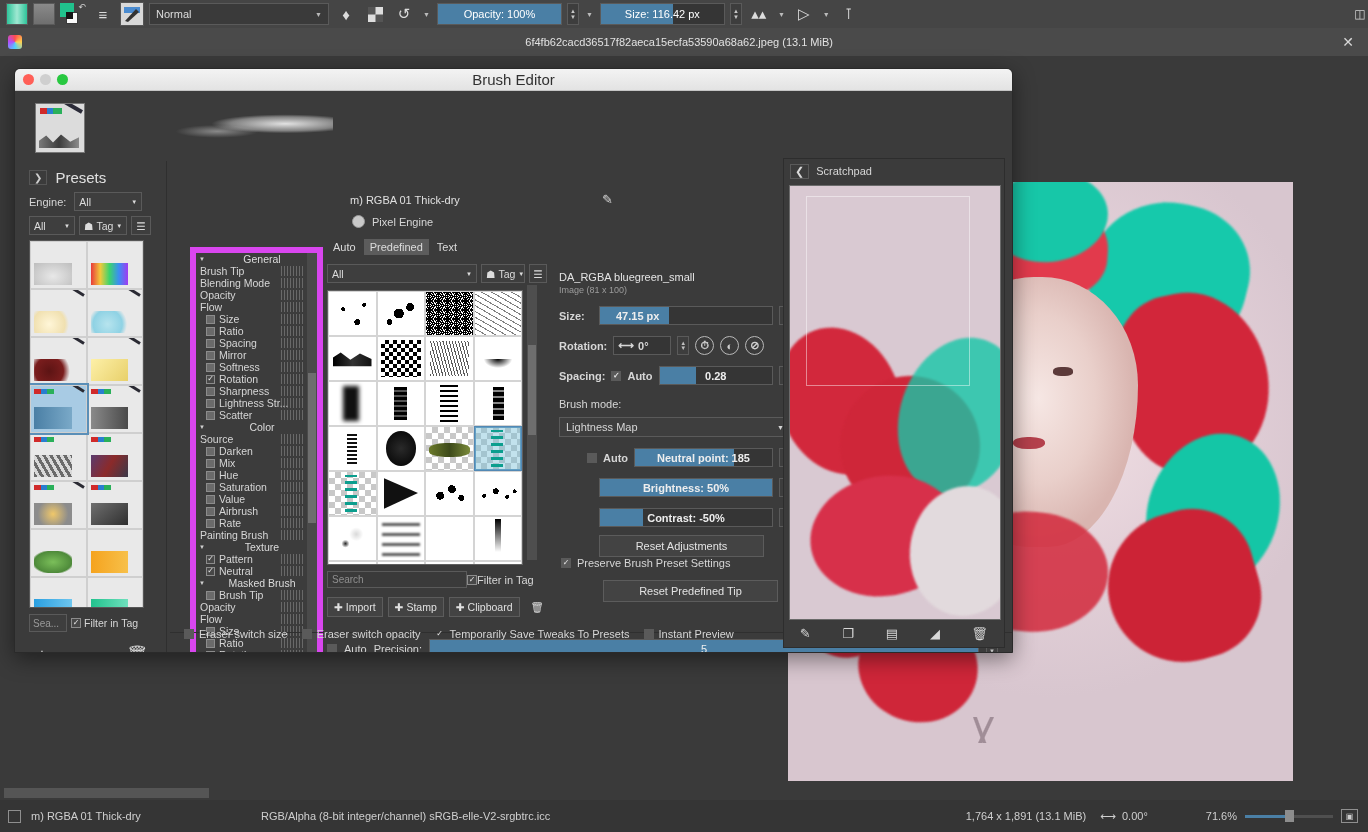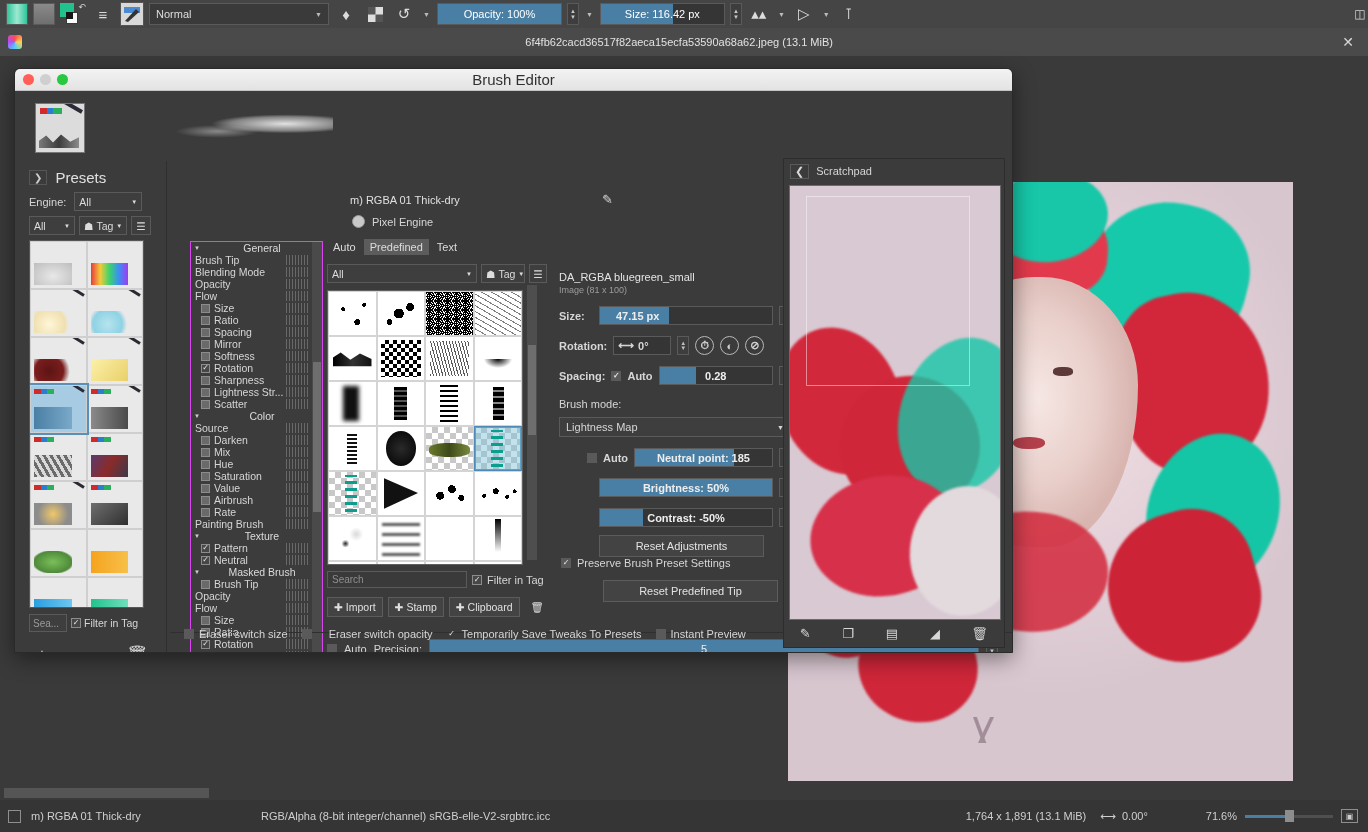--- a/index.html
+++ b/index.html
@@ -194,22 +194,22 @@
     background: #2a2a33; transform: rotate(32deg); transform-origin: right center; }
   #presets-search { display: flex; align-items: center; gap: 4px; padding: 6px 8px 4px 14px; }
   #presets-search .sbox { width: 38px; height: 18px; background: #3e3e3e; border: 1px solid #5a5a5a;
     font-size: 10px; color: #9a9a9a; display: flex; align-items: center; padding: 0 3px; }
   #presets-search .fit { font-size: 10.5px; display: flex; align-items: center; gap: 3px; }
   #presets-footer { display: flex; align-items: center; justify-content: space-between; padding: 8px 18px 0 22px; }
   #presets-footer .ficon { font-size: 17px; color: #d6d6d6; }
 
   
   #settings-tree {
-    position: absolute; left: 175px; top: 172px; width: 133px; height: 424px;
-    background: #3c3c3c; border: 1px solid #d946ef; overflow: hidden;
+    position: absolute; left: 175px; top: 178px; width: 133px; height: 424px;
+    background: #3c3c3c; border: 6px solid #d946ef; overflow: hidden;
   }
   .tnode { display: flex; align-items: center; height: 12px; font-size: 10.5px; padding-left: 3px; position: relative; }
   .tnode .grp { width: 100%; text-align: center; color: #dcdcdc; }
   .tnode .tri { font-size: 6px; margin-right: 2px; color: #cfcfcf; }
   .tnode .cb {
     width: 9px; height: 9px; border: 1px solid #8c8c8c; background: #474747;
     margin: 0 4px 0 7px; display: flex; align-items: center; justify-content: center;
     font-size: 8px; line-height: 8px; color: #e8e8e8;
   }
   .tnode .cb.inner { background: #6a6a6a; }
@@ -236,21 +236,21 @@
   .tcell { border: 1px solid #d4d4d4; position: relative; overflow: hidden; background: #fff; }
   .tcell.sel { outline: 2px solid #5288b4; outline-offset: -2px; }
   .checker {
     background-image:
       linear-gradient(45deg,#c8c8c8 25%,transparent 25%,transparent 75%,#c8c8c8 75%),
       linear-gradient(45deg,#c8c8c8 25%,transparent 25%,transparent 75%,#c8c8c8 75%);
     background-size: 12px 12px; background-position: 0 0, 6px 6px; background-color: #fff;
   }
   #tip-grid-scroll { position: absolute; right: 14px; top: 46px; width: 10px; height: 275px; background: #4e4e4e; }
   #tip-grid-scroll .thumb { position: absolute; left: 1px; width: 8px; top: 60px; height: 90px; background: #6e6e6e; }
-  #tip-search-row { display: flex; align-items: center; gap: 5px; margin-top: 6px; }
+  #tip-search-row { display: flex; align-items: center; margin-top: 6px; }
   #tip-search-row .inp { width: 140px; height: 17px; background: #3a3a3a; border: 1px solid #5a5a5a;
     font-size: 10px; color: #8f8f8f; display: flex; align-items: center; padding: 0 4px; }
   #tip-actions { display: flex; align-items: center; gap: 5px; margin-top: 9px; }
   #tip-actions .act {
     background: #434343; border: 1px solid #5c5c5c; font-size: 10.5px; color: #e0e0e0;
     padding: 3px 6px; display: flex; align-items: center; gap: 3px;
   }
 
   
   #opt-panel { position: absolute; left: 544px; top: 202px; width: 232px; }
@@ -970,21 +970,21 @@
         <div>▼</div>
       </div>
   </div>
 
   <div id="be-bottom">
     <div id="bottom-opts" style="display:flex;align-items:center;gap:14px">
         <div style="display: flex; align-items: center; gap: 5px;">
           <span class="chk flat"></span>
           <span>Eraser switch size</span>
         </div>
-        <div style="display: flex; align-items: center; gap: 17px;">
+        <div style="display: flex; align-items: center; gap: 5px;">
           <span class="chk flat"></span>
           <span>Eraser switch opacity</span>
         </div>
         <div style="display: flex; align-items: center; gap: 5px;">
           <span class="chk flat" style="background: transparent;">✓</span>
           <span>Temporarily Save Tweaks To Presets</span>
         </div>
         <div style="display: flex; align-items: center; gap: 5px;">
           <span class="chk flat"></span>
           <span>Instant Preview</span>

